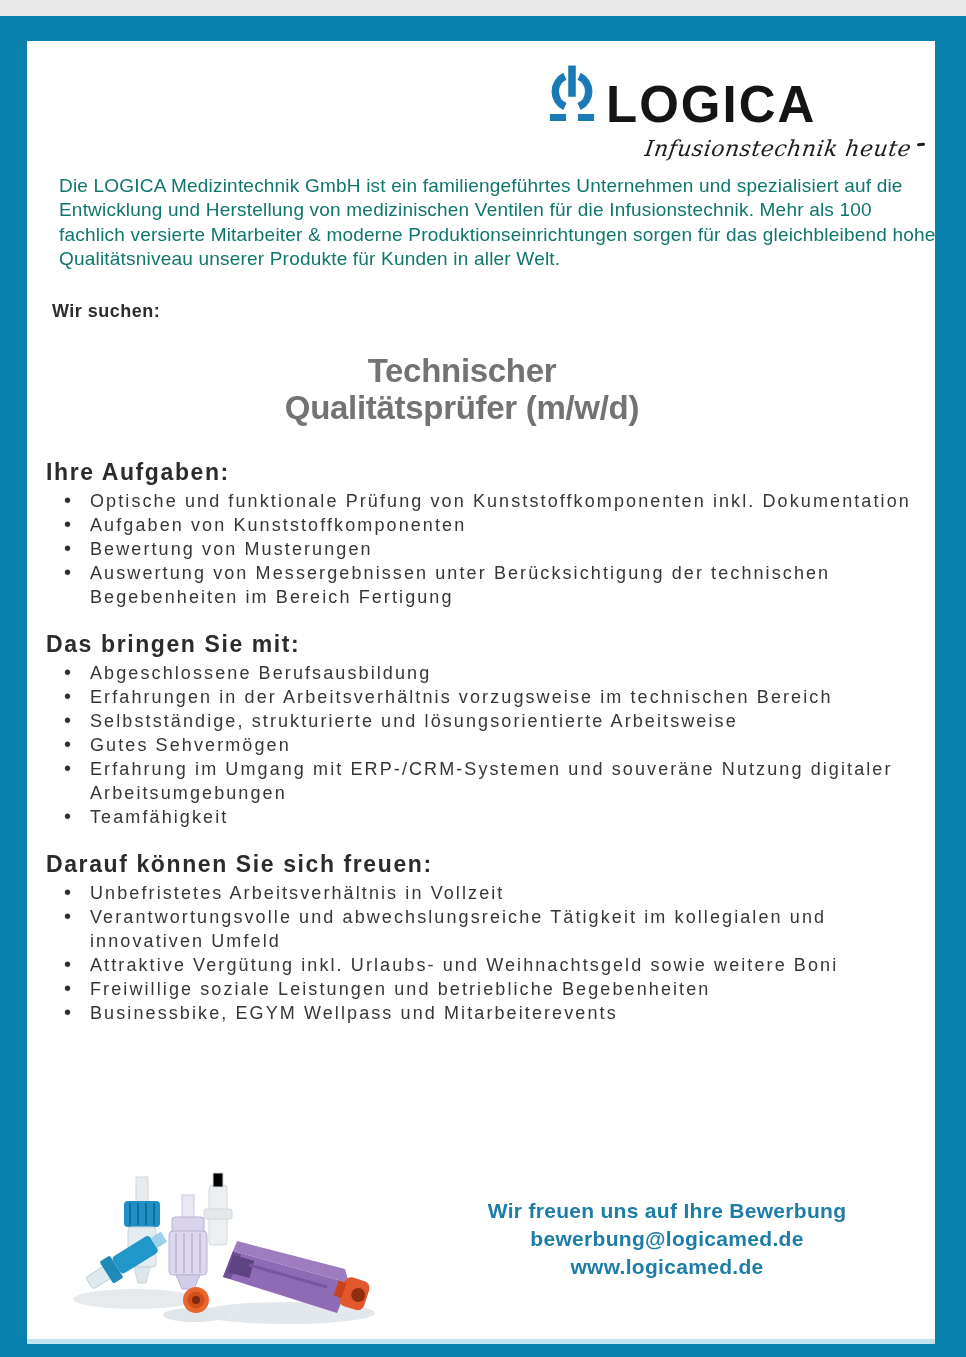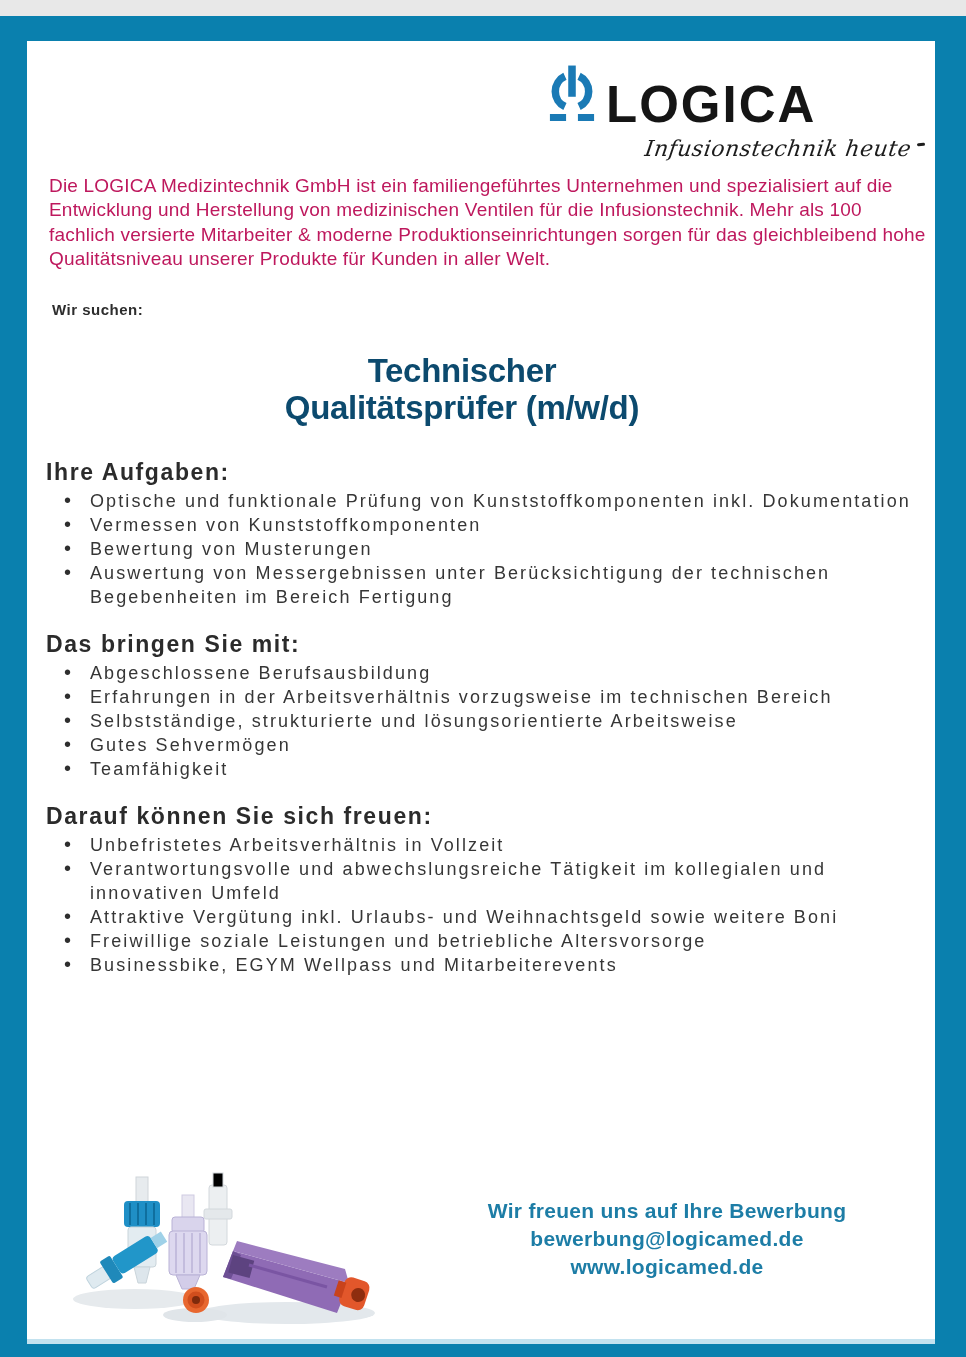--- a/index.html
+++ b/index.html
@@ -30,33 +30,33 @@
     font-family:"DejaVu Serif", serif; font-style:italic; font-size:22px;
     color:#1c1c1c; transform:skewX(-8deg); white-space:nowrap; letter-spacing:0.5px;
   }
   .flourish {
     width:58px; height:3px; background:#1d1d1d; border-radius:2px;
     margin:7px 0 0 6px; transform:rotate(-4deg);
   }
 
   
   .intro {
-    position:absolute; left:22px; top:133px; width:884px;
-    font-size:19px; line-height:24.4px; letter-spacing:0.2px; color:#be185d; margin:0;
+    position:absolute; left:32px; top:133px; width:884px;
+    font-size:19px; line-height:24.4px; letter-spacing:0.2px; color:#0f766e; margin:0;
   }
 
   
   .seek {
     position:absolute; left:25px; top:260px;
-    font-size:15px; font-weight:bold; letter-spacing:0.5px; color:#2d2d2d;
+    font-size:18px; font-weight:bold; letter-spacing:0.5px; color:#2d2d2d;
   }
   .title {
     position:absolute; left:6px; right:44px; top:311px; margin:0;
     text-align:center; font-size:33px; line-height:37px; font-weight:bold;
-    letter-spacing:-0.3px; color:#0c4a6e;
+    letter-spacing:-0.3px; color:#737373;
   }
   .title span { display:block; }
 
   
   .sections { position:absolute; left:19px; top:418px; width:876px; }
   .sections section + section { margin-top:22px; }
   .sections h2 {
     margin:0 0 3px 0; font-size:23px; line-height:27px; font-weight:bold;
     letter-spacing:1.6px; color:#2b2b2b;
   }
@@ -107,42 +107,43 @@
     <h1 class="title">
       <span>Technischer</span>
       <span>Qualitätsprüfer (m/w/d)</span>
     </h1>
 
     <div id="sections" class="sections">
         <section>
           <h2>Ihre Aufgaben:</h2>
           <ul>
             <li>Optische und funktionale Prüfung von Kunststoffkomponenten inkl. Dokumentation</li>
-            <li>Vermessen von Kunststoffkomponenten</li>
+            <li>Aufgaben von Kunststoffkomponenten</li>
             <li>Bewertung von Musterungen</li>
             <li>Auswertung von Messergebnissen unter Berücksichtigung der technischen Begebenheiten im Bereich Fertigung</li>
           </ul>
         </section>
         <section>
           <h2>Das bringen Sie mit:</h2>
           <ul>
             <li>Abgeschlossene Berufsausbildung</li>
             <li>Erfahrungen in der Arbeitsverhältnis vorzugsweise im technischen Bereich</li>
             <li>Selbstständige, strukturierte und lösungsorientierte Arbeitsweise</li>
             <li>Gutes Sehvermögen</li>
+            <li>Erfahrung im Umgang mit ERP-/CRM-Systemen und souveräne Nutzung digitaler Arbeitsumgebungen</li>
             <li>Teamfähigkeit</li>
           </ul>
         </section>
         <section>
           <h2>Darauf können Sie sich freuen:</h2>
           <ul>
             <li>Unbefristetes Arbeitsverhältnis in Vollzeit</li>
             <li>Verantwortungsvolle und abwechslungsreiche Tätigkeit im kollegialen und innovativen Umfeld</li>
             <li>Attraktive Vergütung inkl. Urlaubs- und Weihnachtsgeld sowie weitere Boni</li>
-            <li>Freiwillige soziale Leistungen und betriebliche Altersvorsorge</li>
+            <li>Freiwillige soziale Leistungen und betriebliche Begebenheiten</li>
             <li>Businessbike, EGYM Wellpass und Mitarbeiterevents</li>
           </ul>
         </section>
       </div>
 
     <div class="products">
       <svg width="360" height="176" viewBox="0 0 360 176" aria-hidden="true">
 
         <ellipse cx="100" cy="136" rx="62" ry="10" fill="#e6eaed"></ellipse>
         <ellipse cx="252" cy="150" rx="88" ry="11" fill="#e3e8ec"></ellipse>

